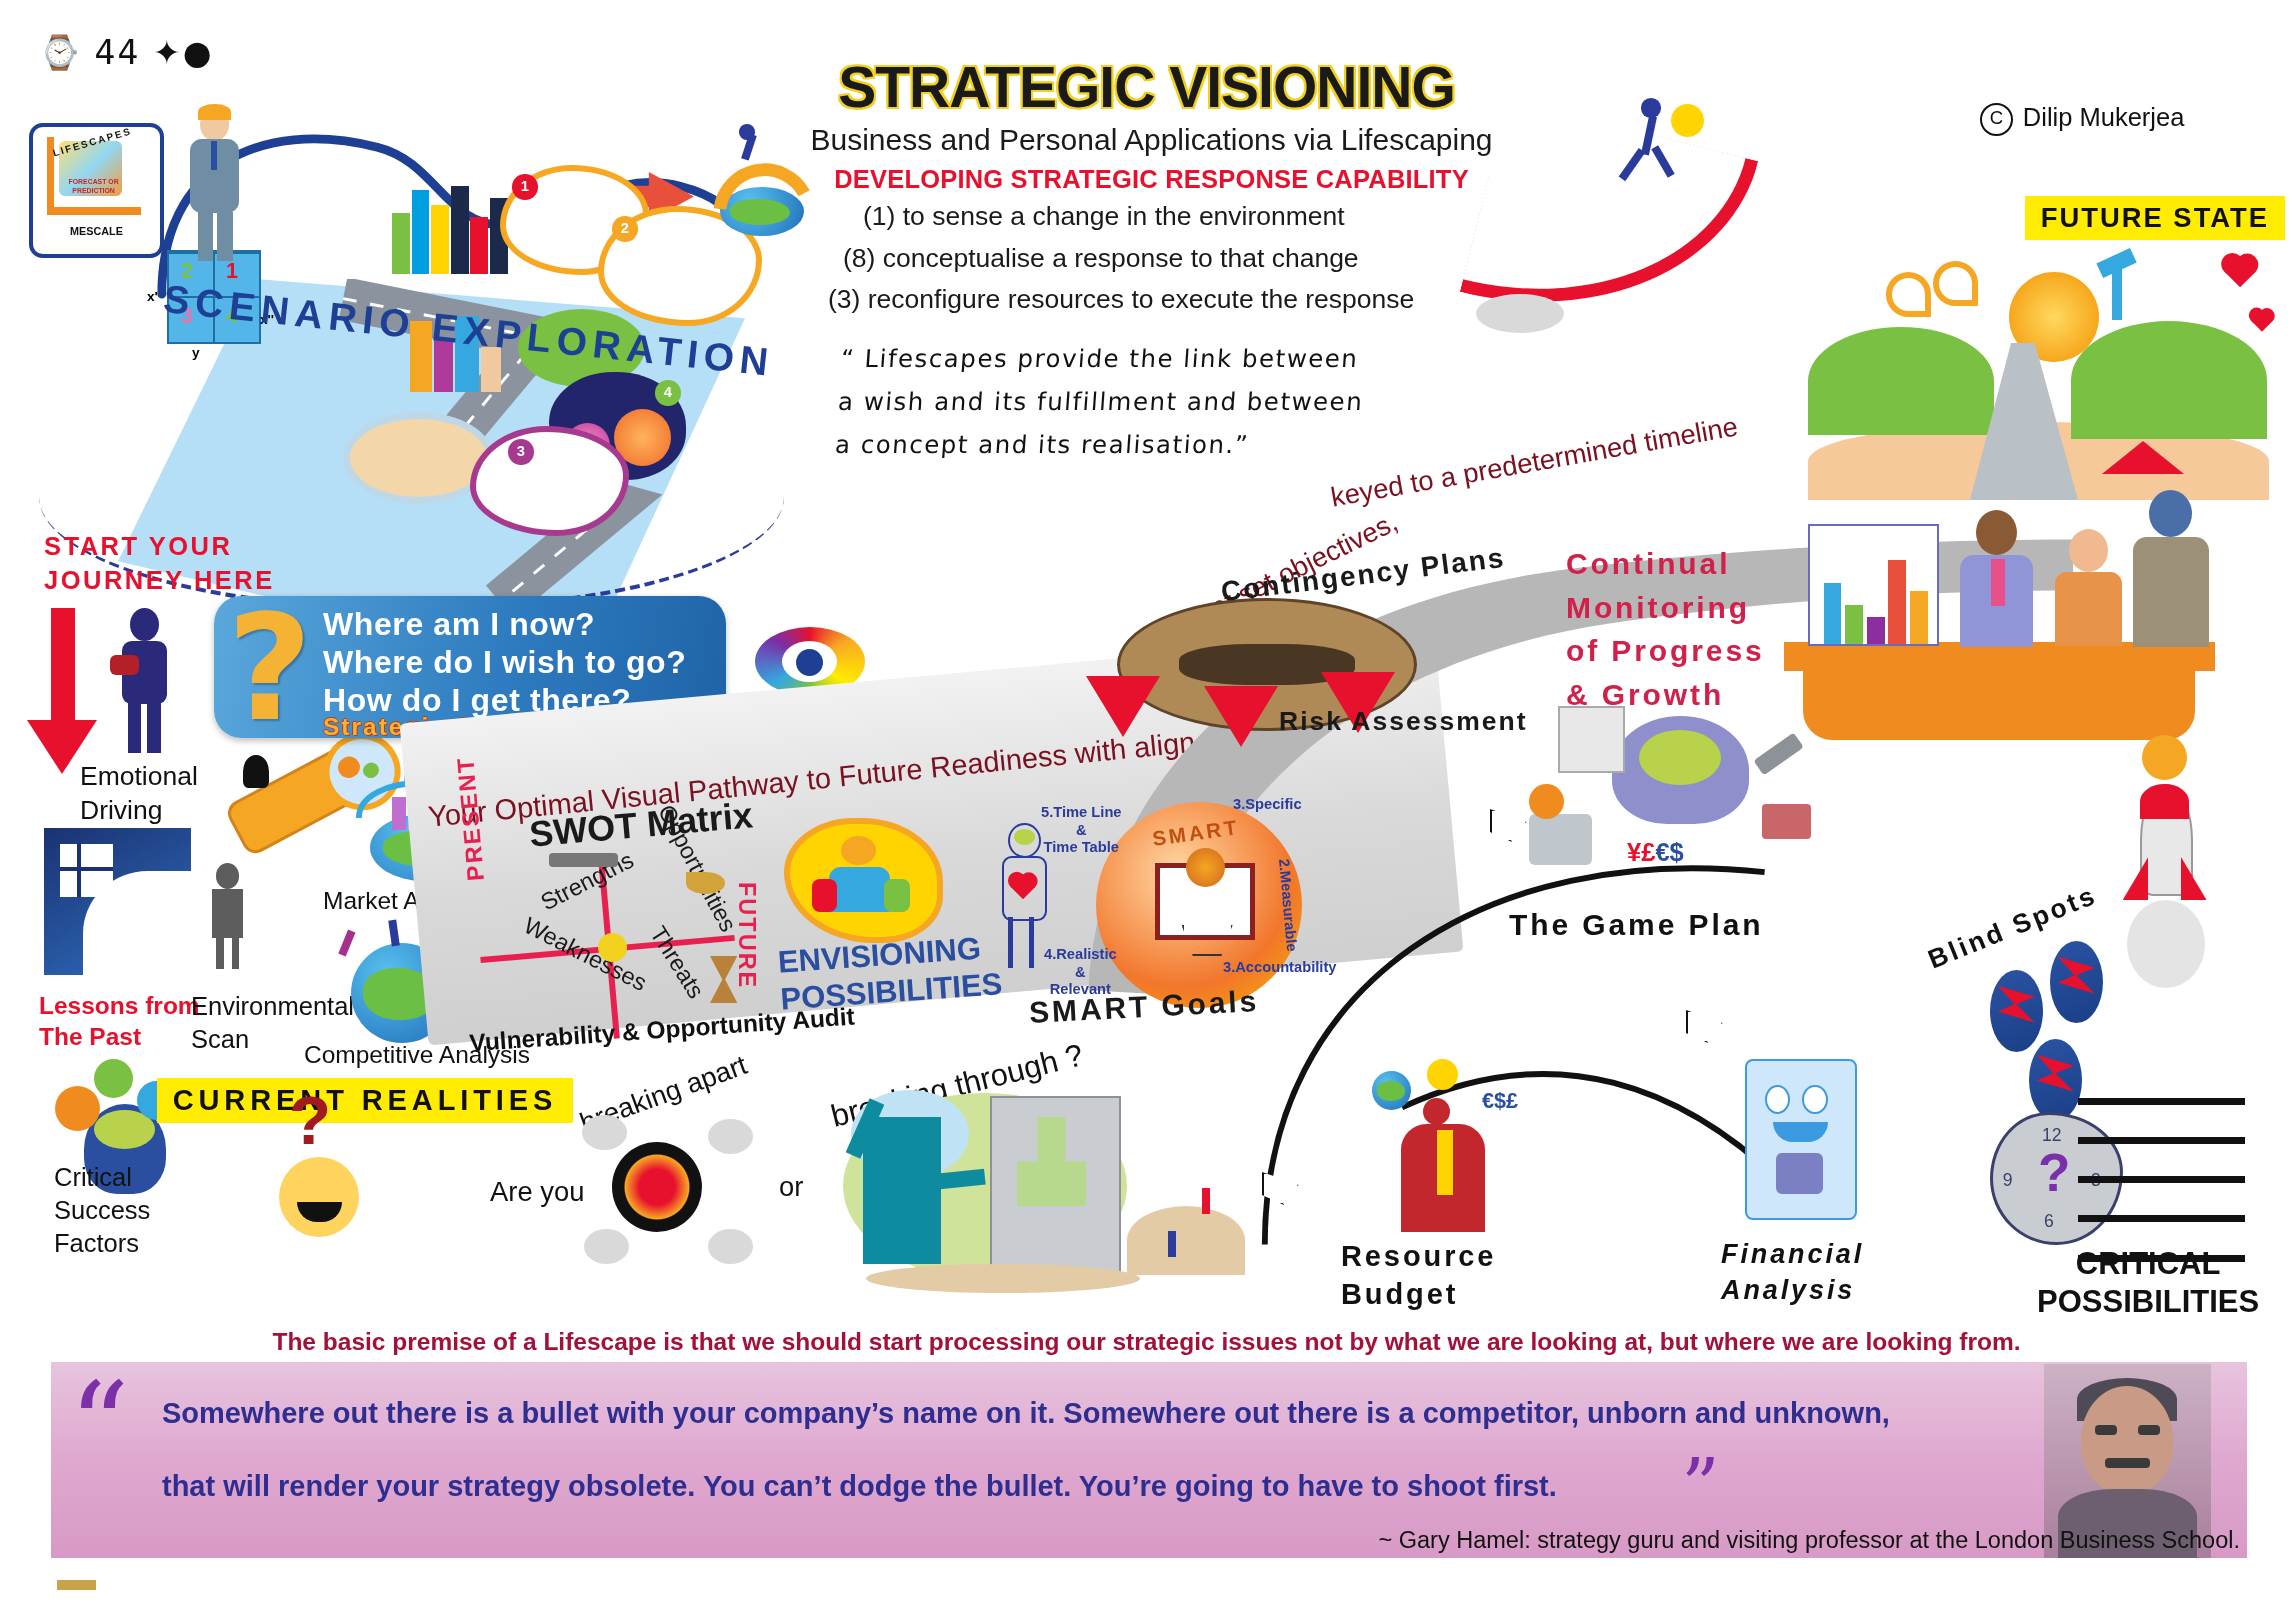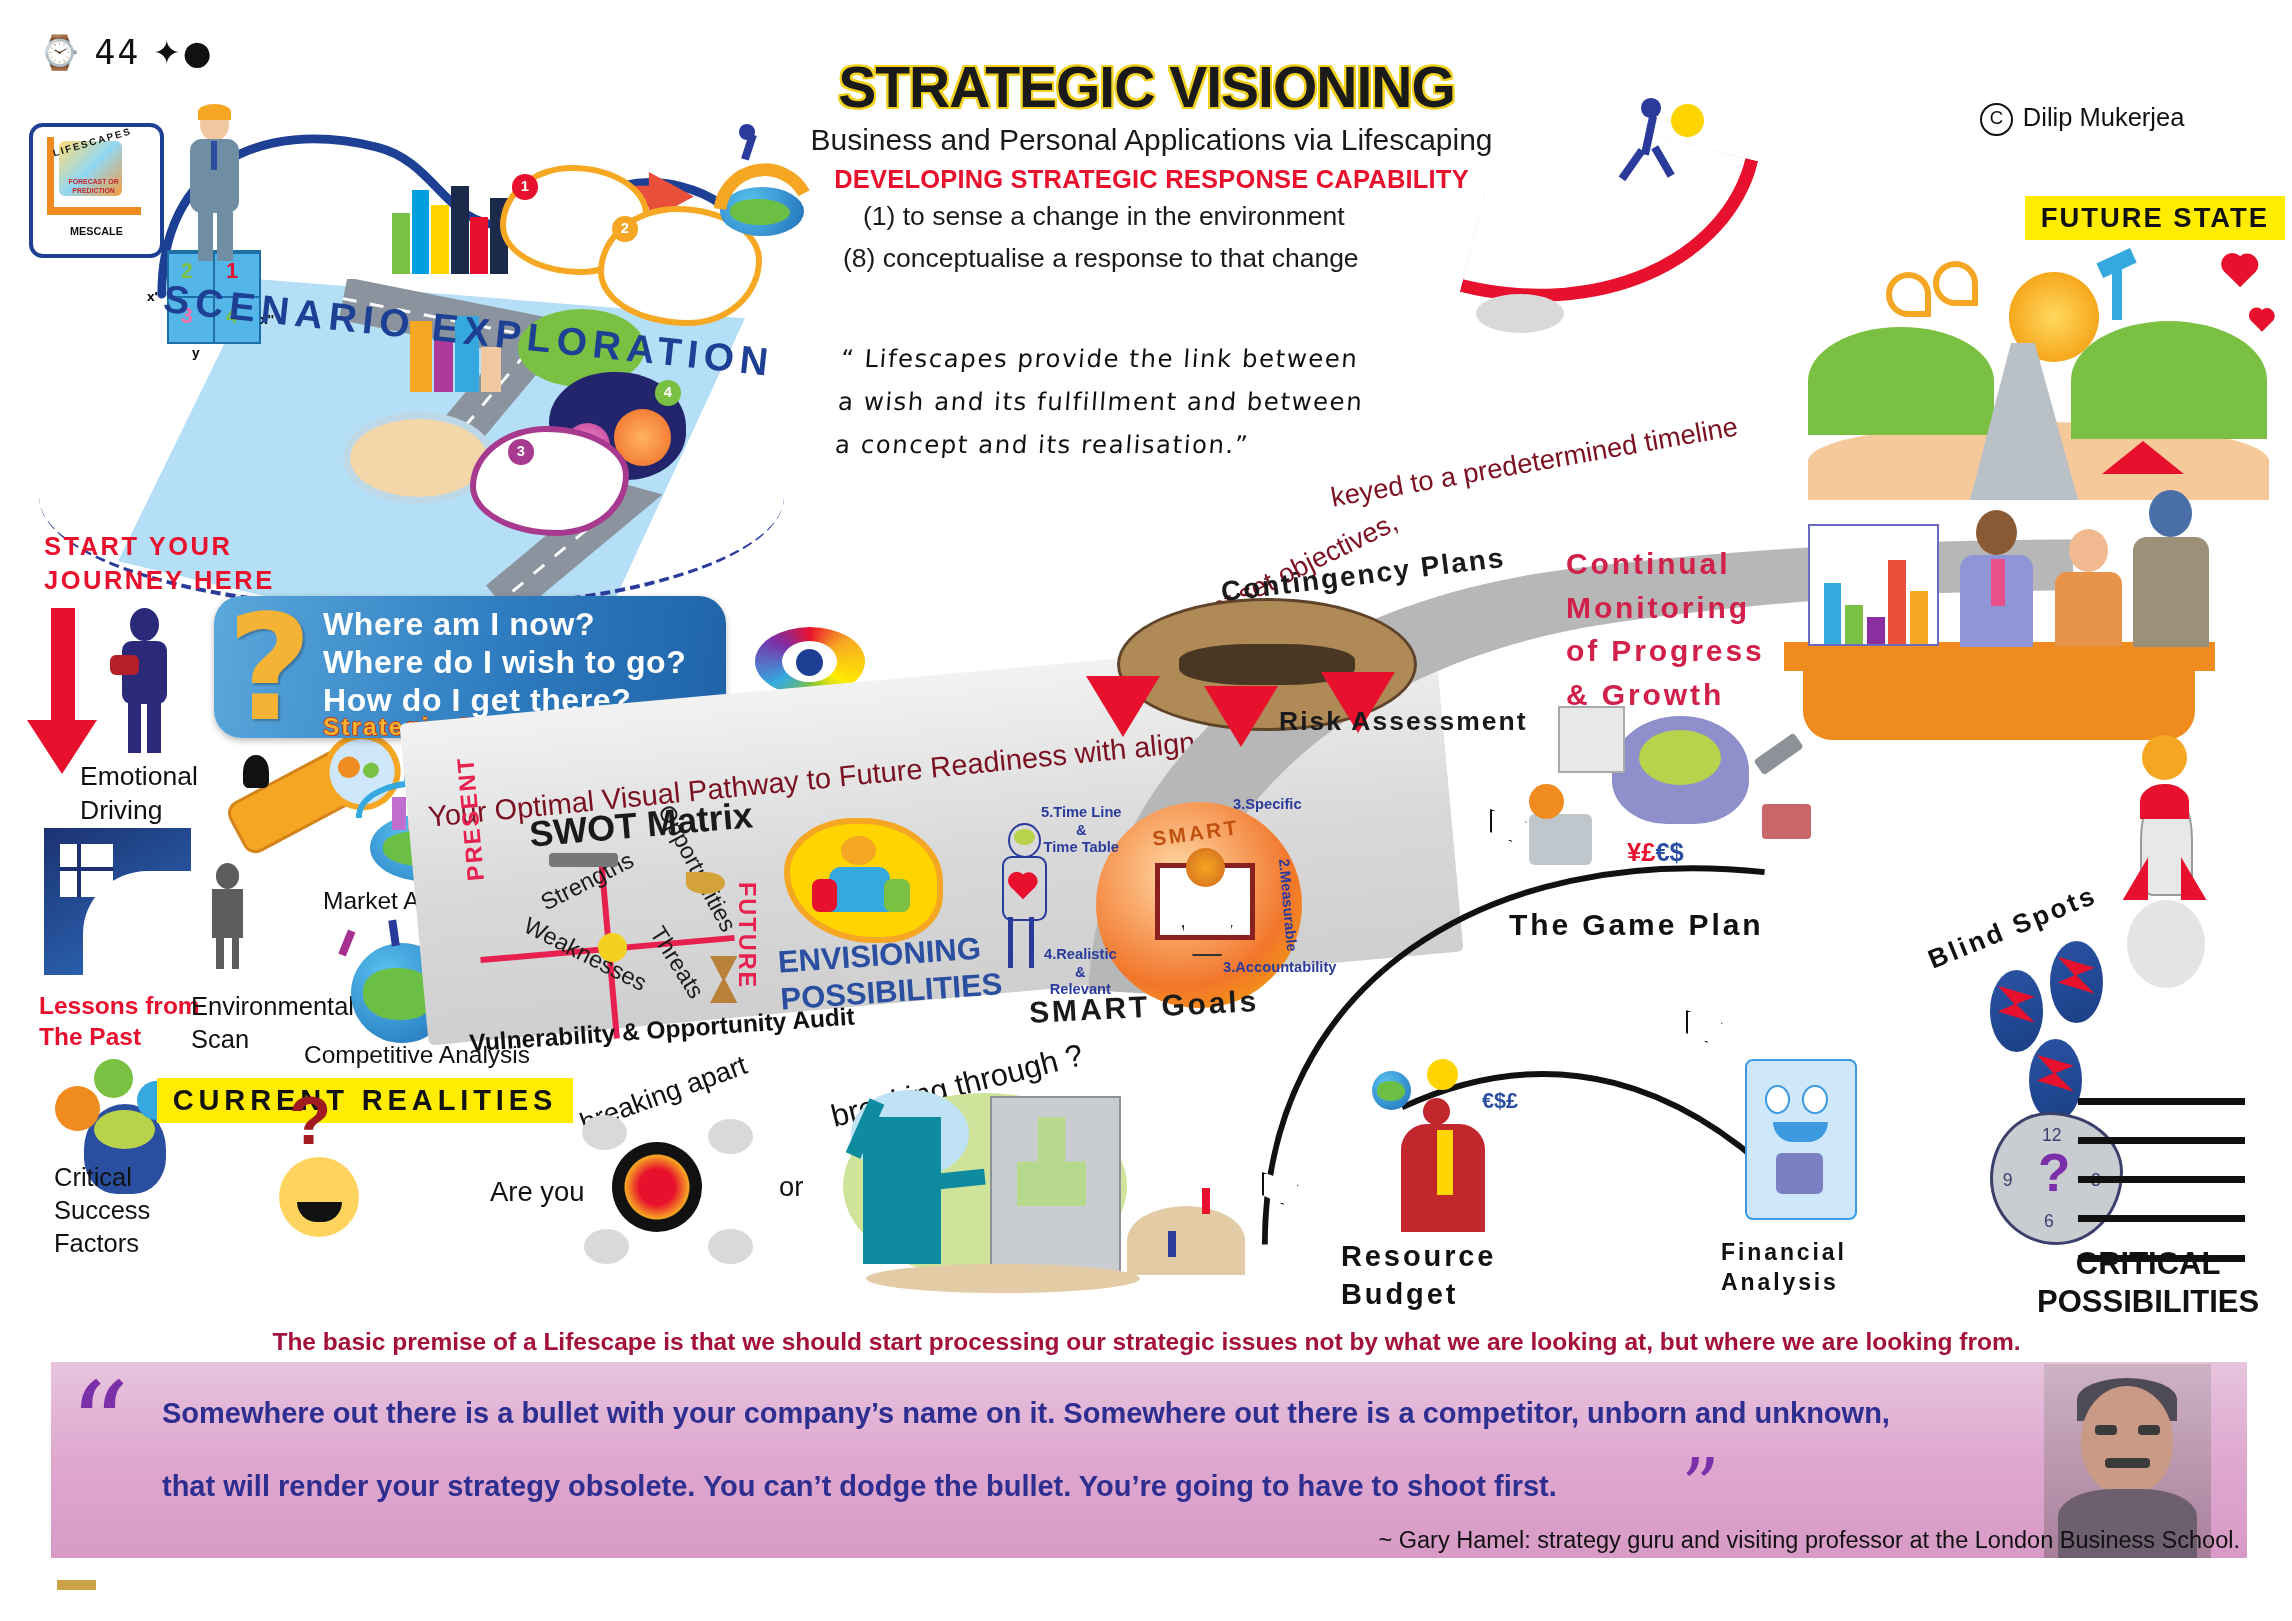--- a/index.html
+++ b/index.html
@@ -90,21 +90,21 @@
   
   #contingency{left:1220px;top:559px;font-size:28px;font-weight:bold;color:#1a1a1a;letter-spacing:2px;transform:rotate(-7deg);}
   #risk-assessment{left:1279px;top:706px;font-size:26.5px;font-weight:bold;color:#1a1a1a;letter-spacing:2px;}
 
   
   #monitoring{left:1566px;top:542px;font-size:30px;font-weight:bold;color:#d1204a;line-height:1.45;letter-spacing:2.9px;}
 
   
   #gameplan{left:1509px;top:908px;font-size:30px;font-weight:bold;color:#111;letter-spacing:2.9px;}
   #resource{left:1341px;top:1237px;font-size:29px;font-weight:bold;color:#111;letter-spacing:2.9px;line-height:1.32;}
-  #financial{left:1721px;top:1237px;font-size:23px;font-weight:bold;color:#111;letter-spacing:2.9px;line-height:1.32;}
+  #financial{left:1721px;top:1237px;font-size:27px;font-weight:bold;color:#111;letter-spacing:2.9px;line-height:1.32;font-style:italic;}
   #blindspots{left:1923px;top:912px;font-size:26.5px;font-weight:bold;color:#111;letter-spacing:2.9px;transform:rotate(-22deg);}
   #critical-unc{left:2037px;top:1245px;font-size:31px;font-weight:bold;color:#111;line-height:1.22;text-align:center;}
 
   
   #are-you{left:490px;top:1176px;font-size:27.4px;color:#111;}
   #breaking-apart{left:576px;top:1078px;font-size:27.4px;color:#111;transform:rotate(-20deg);white-space:nowrap;}
   #or-word{left:779px;top:1171px;font-size:27.4px;color:#111;}
   #breaking-through{left:828px;top:1068px;font-size:31px;color:#111;transform:rotate(-14deg);white-space:nowrap;}
 
   
@@ -266,20 +266,21 @@
   <div class="abs" id="scenario-exploration">SCENARIO EXPLORATION</div>
   <div class="abs dashed-curve"></div>
 
   <div class="abs" id="main-title">
     <span class="t">STRATEGIC VISIONING</span>
   </div>
   <div class="abs" id="subtitle">Business and Personal Applications via Lifescaping</div>
   <div class="abs" id="redline">DEVELOPING STRATEGIC RESPONSE CAPABILITY</div>
   <div class="abs bullet-l" id="b1">(1) to sense a change in the environment</div>
   <div class="abs bullet-l" id="b2">(8) conceptualise a response to that change</div>
+  <div class="abs bullet-l" id="b3">(3) reconfigure resources to execute the response</div>
 
   <div class="abs" id="copyright">
     <span id="cmark">C</span><span>Dilip Mukerjea</span>
   </div>
 
   <div class="abs" id="hand-quote">“ Lifescapes provide the link between a wish and its fulfillment and between a concept and its realisation.”</div>
 
   <div class="abs" style="left:706px;top:132px;width:108px;height:108px;">
     <div class="abs globe" style="left:13.7px;top:55px;width:84px;height:49px;">
         <em></em>

